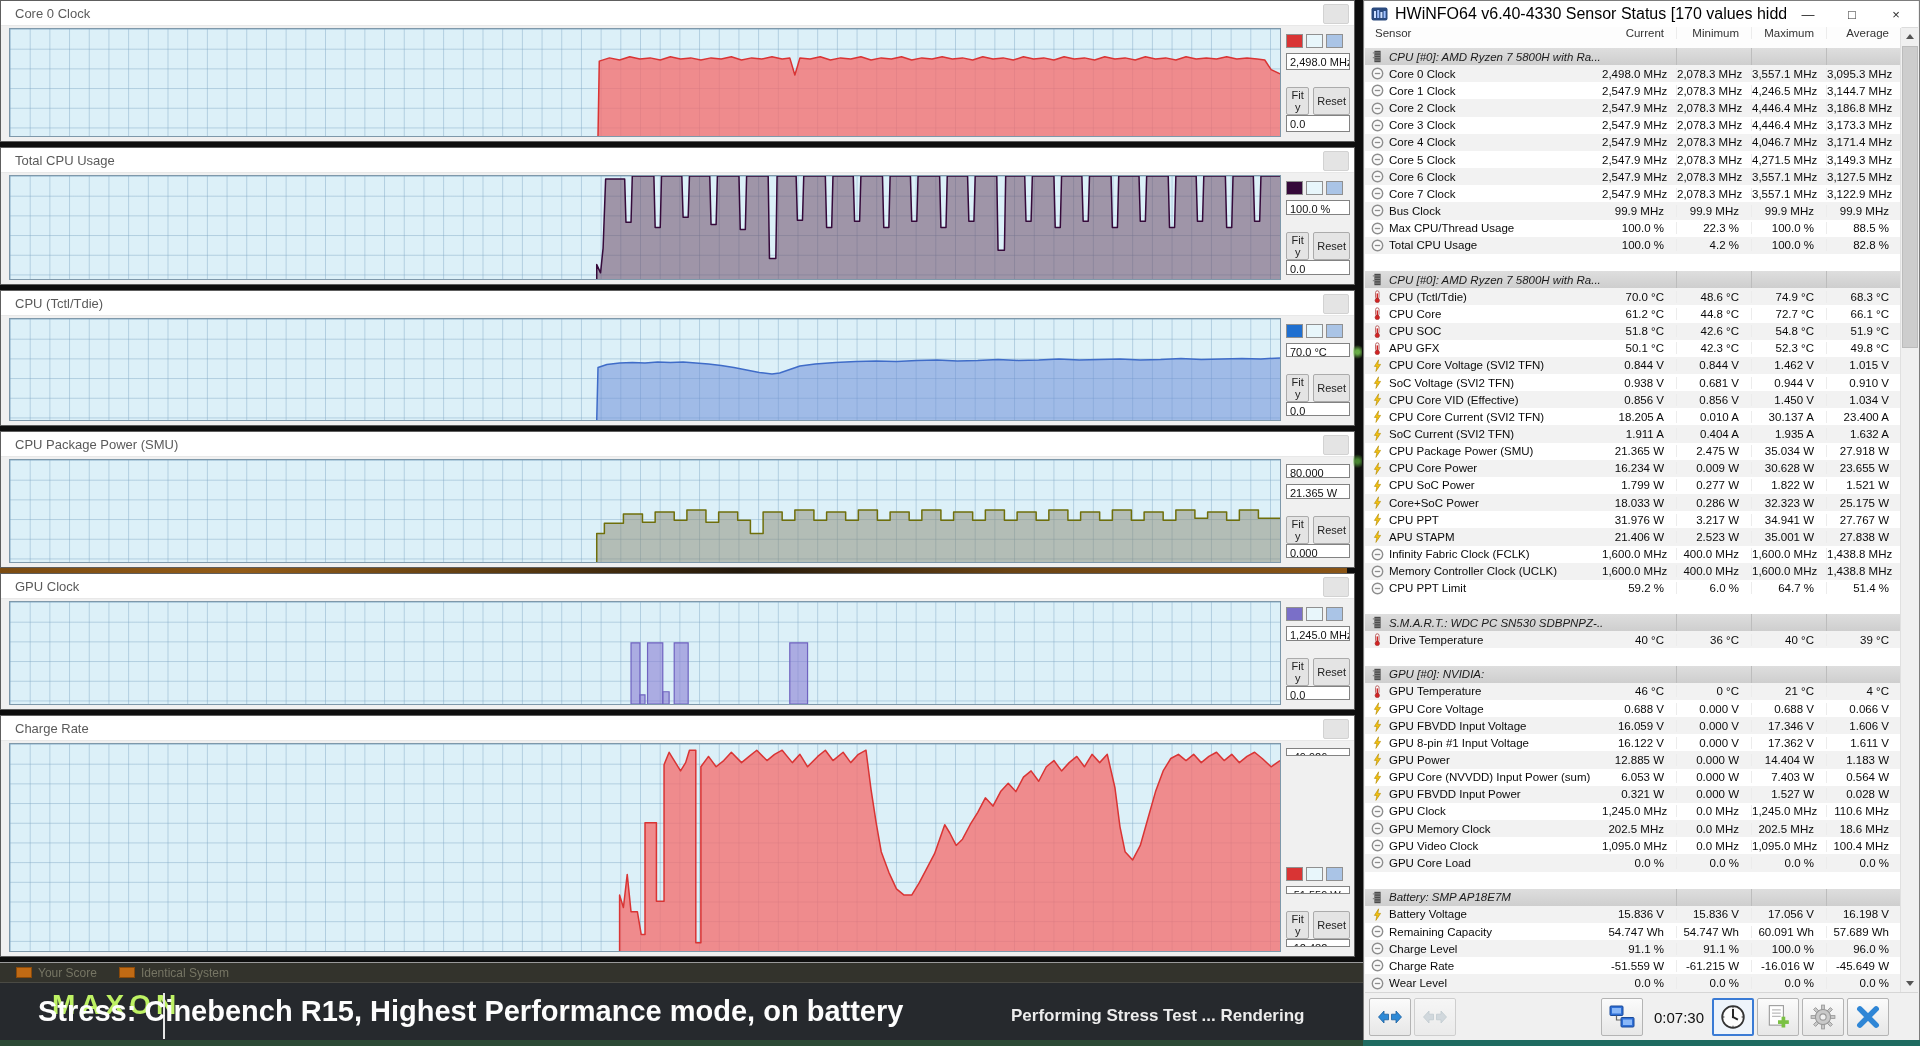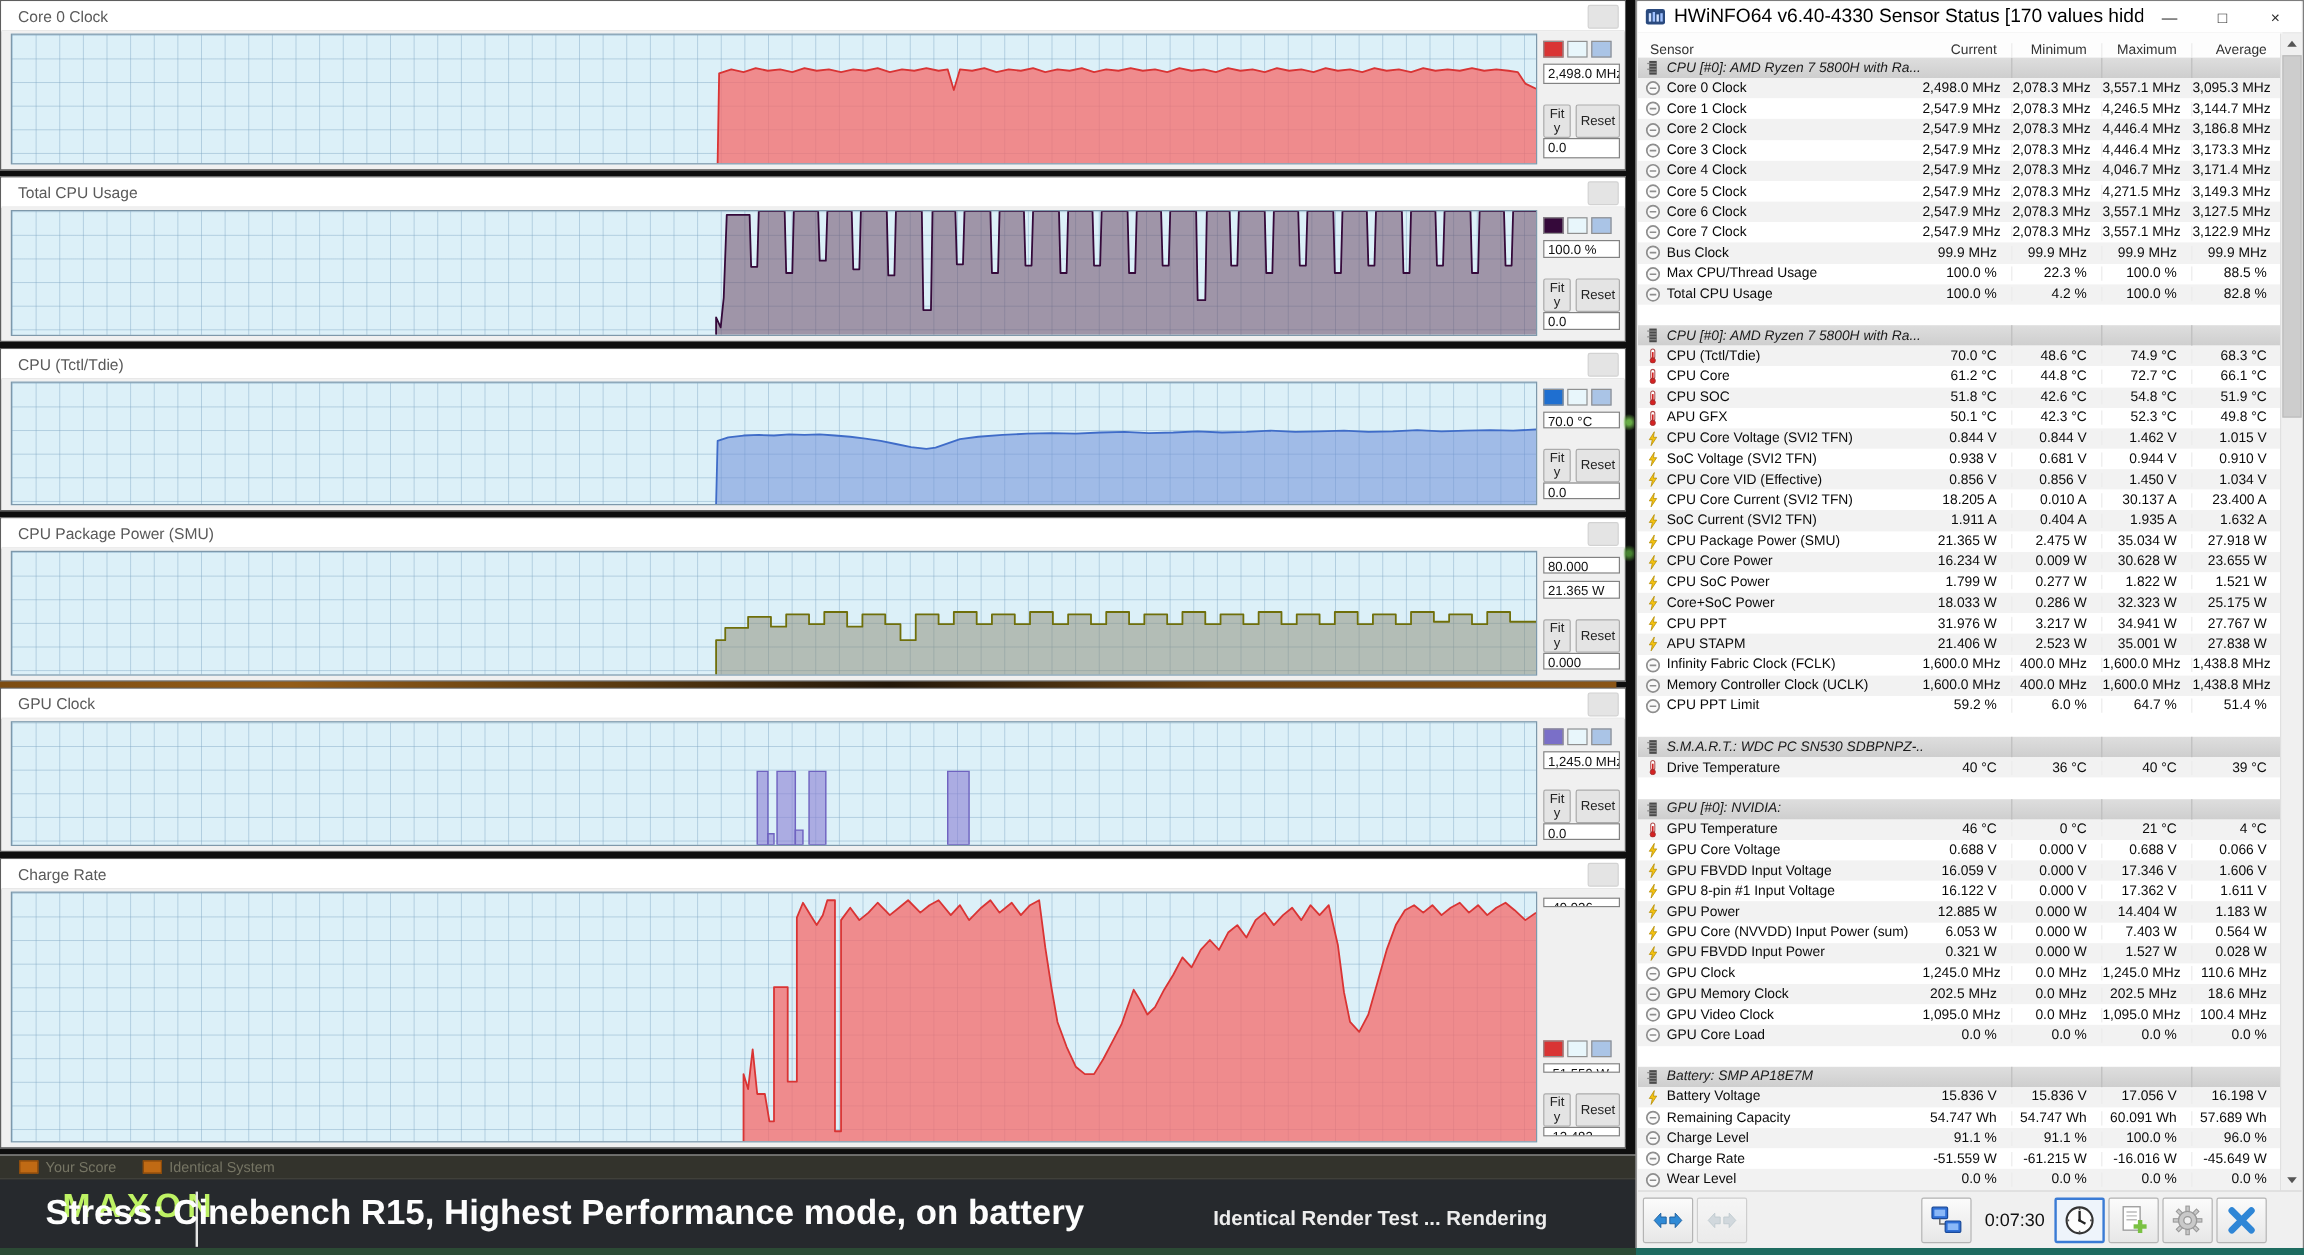--- a/index.html
+++ b/index.html
@@ -49,21 +49,21 @@
   
   #hwinfo{position:absolute;left:1363px;top:0;width:557px;height:1046px;background:#f0f0f0;
           border:1px solid #7d7d7d;box-sizing:border-box;}
   .titlebar{position:absolute;left:1px;top:0;right:1px;height:26px;background:#fff;display:flex;
             align-items:center;border-bottom:1px solid #dcdcdc;}
   .titlebar .ticon{width:17px;height:16px;margin:0 7px 0 6px;}
   .titlebar .ttext{font-size:16px;color:#000;flex:1;white-space:nowrap;overflow:hidden;}
   .wbtn{width:44px;height:25px;display:flex;align-items:center;justify-content:center;
         font-size:13px;color:#2a2a2a;}
   .thead{position:absolute;left:1px;top:26px;width:537px;height:21px;background:#fdfdfd;
-         border-bottom:1px solid #dedede;display:flex;align-items:flex-end;font-size:11.5px;color:#333;}
+         border-bottom:1px solid #dedede;display:flex;align-items:flex-start;font-size:11.5px;color:#333;}
   .tbody{position:absolute;left:1px;top:47px;width:537px;height:944px;overflow:hidden;background:#fff;}
   .trow{display:flex;align-items:center;height:17.17px;font-size:11.5px;color:#0a0a0a;background:#fff;}
   .trow.odd{background:#f2f2f2;}
   .trow.sec{background:linear-gradient(#dedede,#cecece);font-style:italic;color:#1a1a1a;}
   .trow.blank{background:#fff;}
   .ticn{width:13px;height:13px;flex:0 0 13px;margin:0 5px 0 6px;}
   .ticn svg{width:100%;height:100%;display:block;}
   .tlabel{flex:1;white-space:nowrap;overflow:hidden;}
   .cval{width:62px;flex:0 0 62px;text-align:right;padding-right:12px;border-right:1px solid #ececec;
         white-space:nowrap;}
@@ -268,21 +268,21 @@
   <div class="legend" id="legend">
       <span class="lsw" style="background: rgb(192, 106, 20);"></span>
       <span class="llabel">Your Score</span>
       <span class="lsw" style="background: rgb(192, 106, 20);"></span>
       <span class="llabel">Identical System</span>
     </div>
   <div class="banner">
     <span class="watermark">MAXON</span>
     <span class="cursor-line"></span>
     <span class="stress">Stress: Cinebench R15, Highest Performance mode, on battery</span>
-    <span class="render-status">Identical Render Test ... Rendering</span>
+    <span class="render-status">Performing Stress Test ... Rendering</span>
   </div>
   <div class="orange-strip"></div>
   <div class="desktop-glow"></div>
 </div>
 
 <div id="hwinfo">
   <div class="titlebar">
     <span class="ticon" id="hwicon"><svg viewBox="0 0 17 16">
           <rect x="0.5" y="1.5" width="16" height="13" rx="2" fill="#2a4a7f"></rect>
           <rect x="3" y="5" width="2" height="7" fill="#cfe0ff"></rect>

